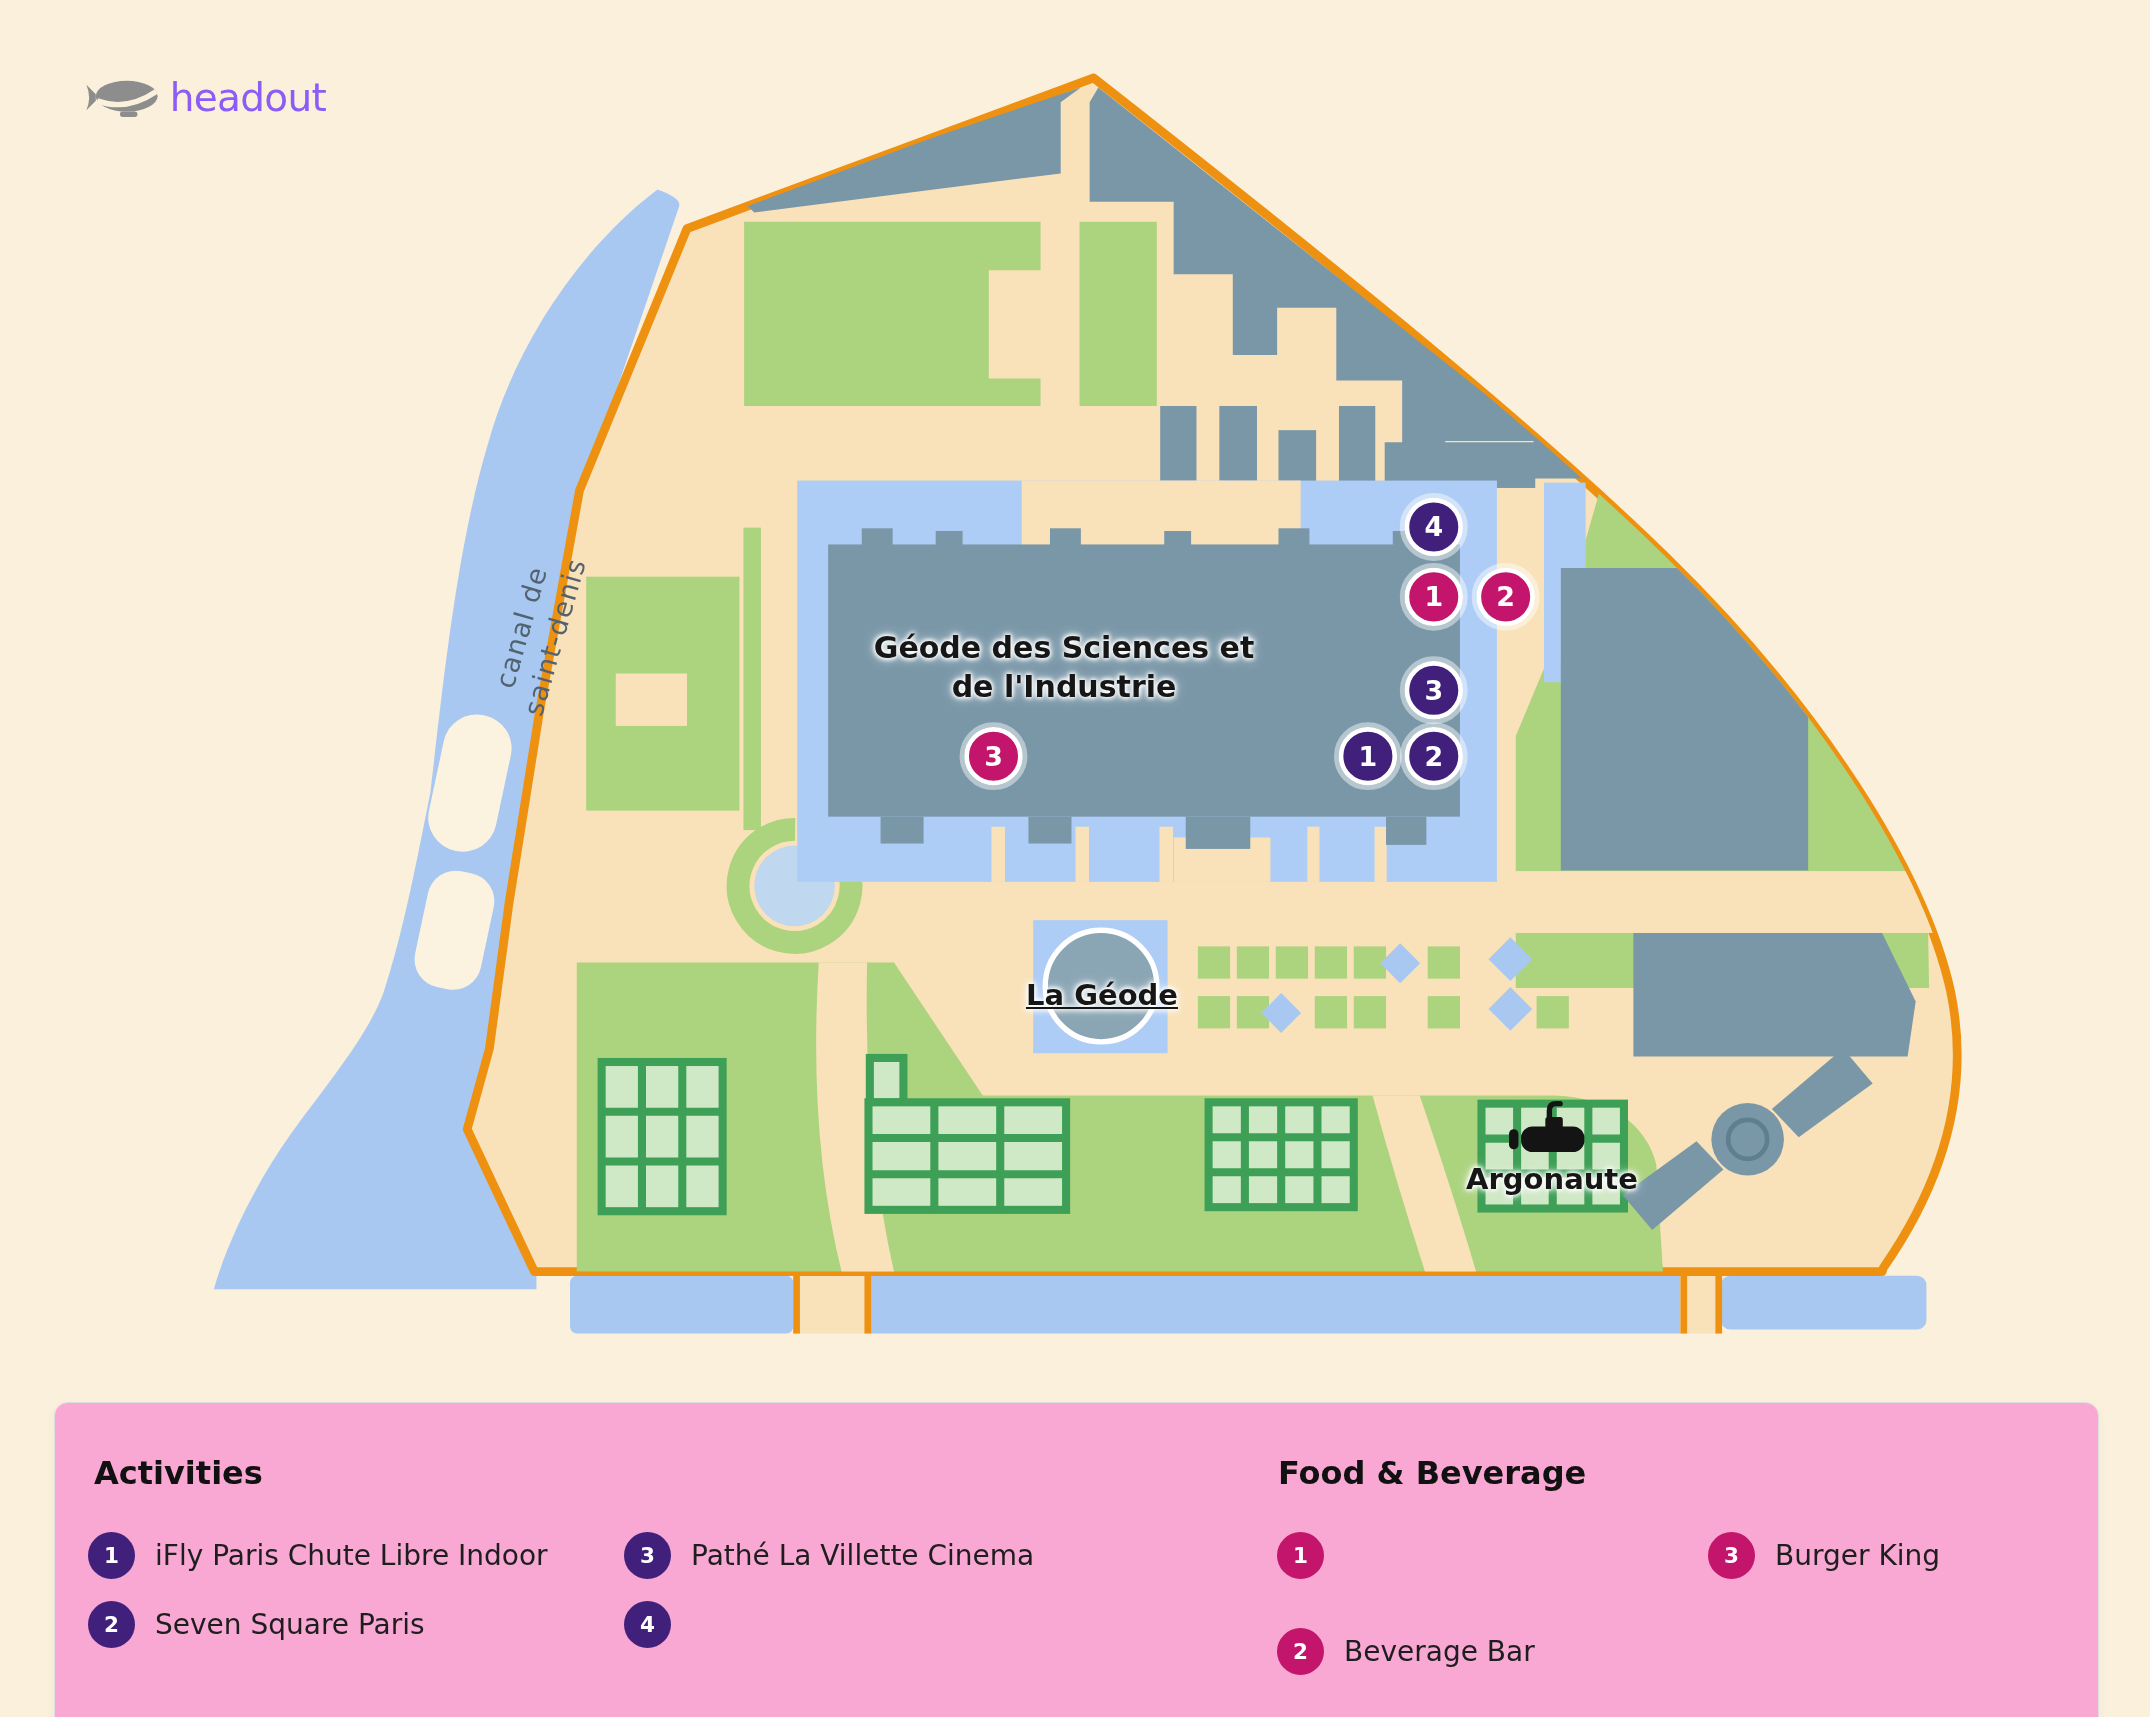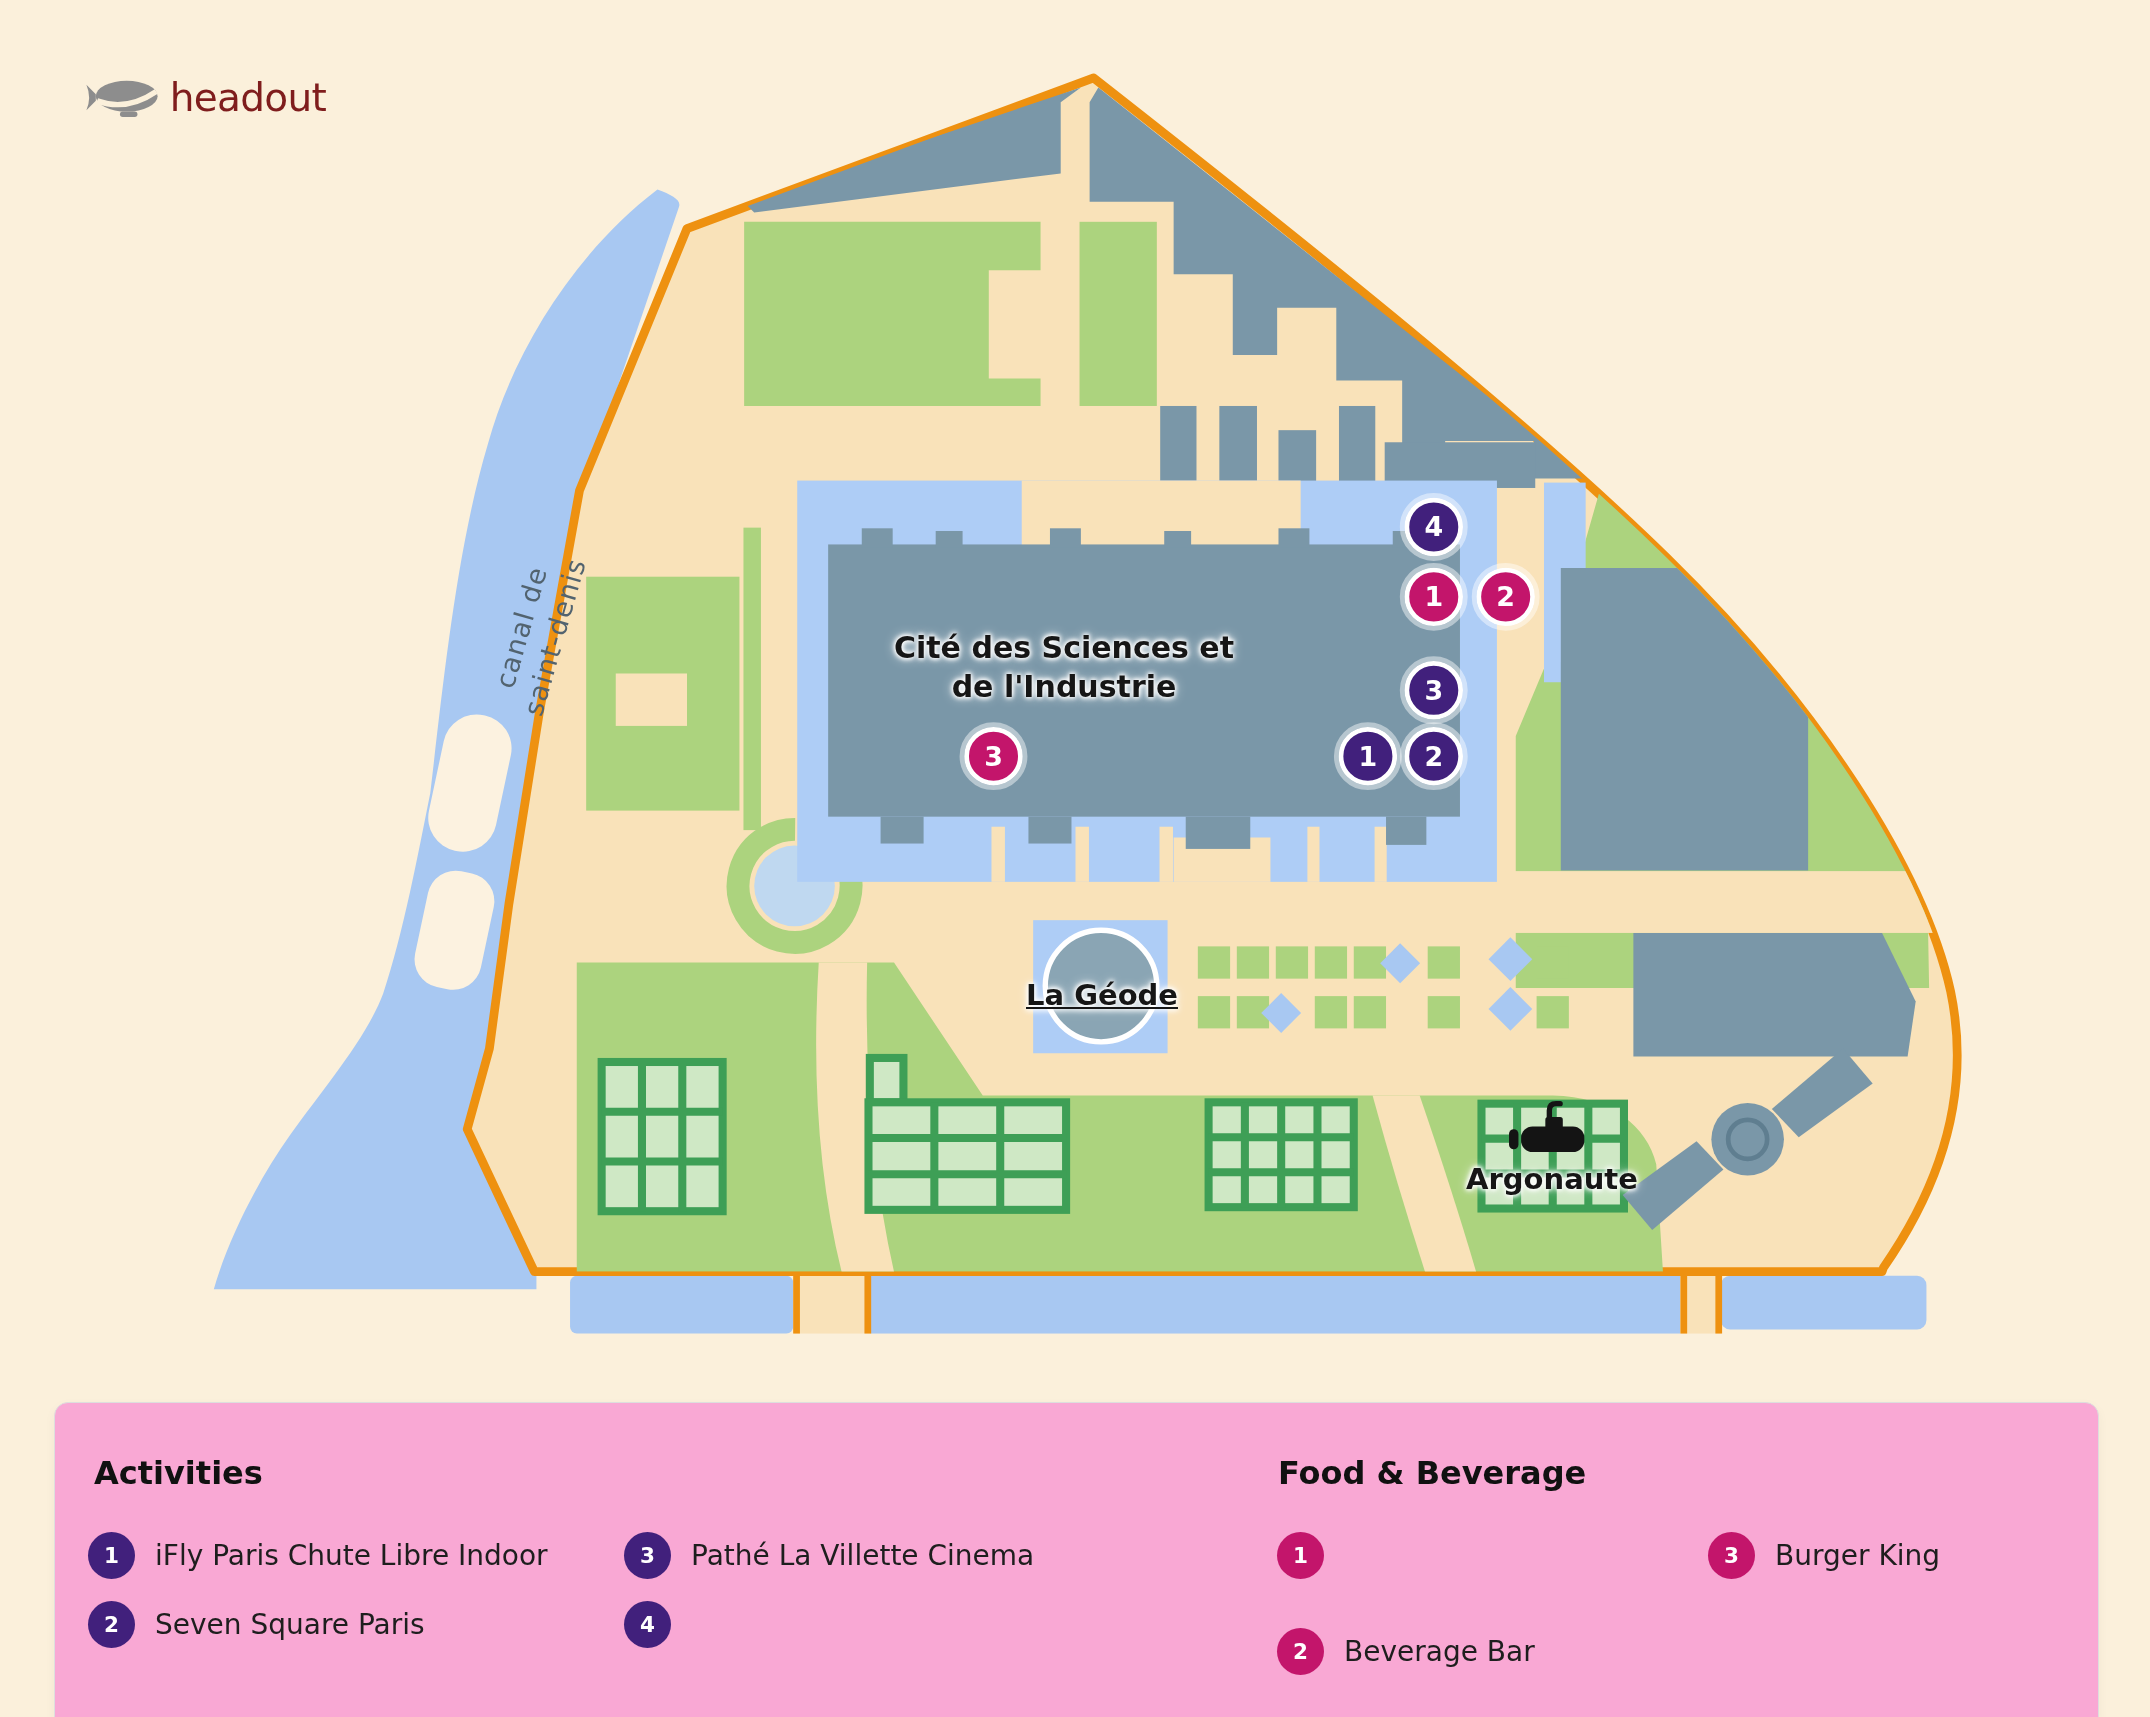--- a/index.html
+++ b/index.html
@@ -2,21 +2,21 @@
 <html style="font-size:10.8px"><head>
 <meta charset="utf-8">
 <style>
   html,body{margin:0;padding:0;}
   body{width:2151px;height:1718px;font-family:"DejaVu Sans","Liberation Sans",sans-serif;}
   .screen{position:relative;width:2151px;height:1718px;background:#FBF0DB;overflow:hidden;}
   .screen > svg{position:absolute;left:0;top:0;}
 
   
   .logo{position:absolute;left:85px;top:74px;display:flex;align-items:center;gap:10.8px;}
-  .logo-text{font-size:39px;font-weight:500;color:#7f1d1d;letter-spacing:-0.7px;}
+  .logo-text{font-size:39px;font-weight:500;color:#8b5cf6;letter-spacing:-0.7px;}
 
   
   .map-label{position:absolute;transform:translate(-50%,-50%);font-weight:700;color:#161616;
     text-align:center;white-space:nowrap;
     text-shadow:0 0 6.7px rgba(255,255,255,.95),0 0 12px rgba(255,255,255,.9),
                 0 1.3px 4px rgba(255,255,255,.9),0 -1.3px 4px rgba(255,255,255,.9);}
   .lbl-cite{left:1064px;top:667px;font-size:30px;line-height:1.3;}
   .lbl-geode{left:1102px;top:995px;font-size:29px;text-decoration:underline;}
   .lbl-argo{left:1552px;top:1179px;font-size:29px;}
   .lbl-canal{position:absolute;left:538px;top:632px;transform:translate(-50%,-50%) rotate(-74deg);
@@ -239,21 +239,21 @@
     <path d="M12,33 L2,18 L10,30 Z M12,37 L2,52 L10,40 Z" fill="#8D8D8D"></path>
     <ellipse cx="62" cy="33" rx="46" ry="23" fill="#8D8D8D"></ellipse>
     <path d="M18,40 Q62,56 106,26" fill="none" stroke="#FBF0DB" stroke-width="8"></path>
     <path d="M2,16 L16,30 L16,40 L2,54 Q10,35 2,16 Z" fill="#8D8D8D"></path>
     <rect x="52" y="56" width="26" height="8" rx="4" fill="#8D8D8D"></rect>
   </svg>
   <span class="logo-text">headout</span>
 </div>
 
 <div class="map-label lbl-cite">
-  <div>Cité des Sciences et</div>
+  <div>Géode des Sciences et</div>
   <div>de l'Industrie</div>
 </div>
 <div class="map-label lbl-geode">La Géode</div>
 <div class="map-label lbl-argo">Argonaute</div>
 <div class="lbl-canal">
   <div>canal de</div>
   <div>saint-denis</div>
 </div>
 
 <div class="legend">

